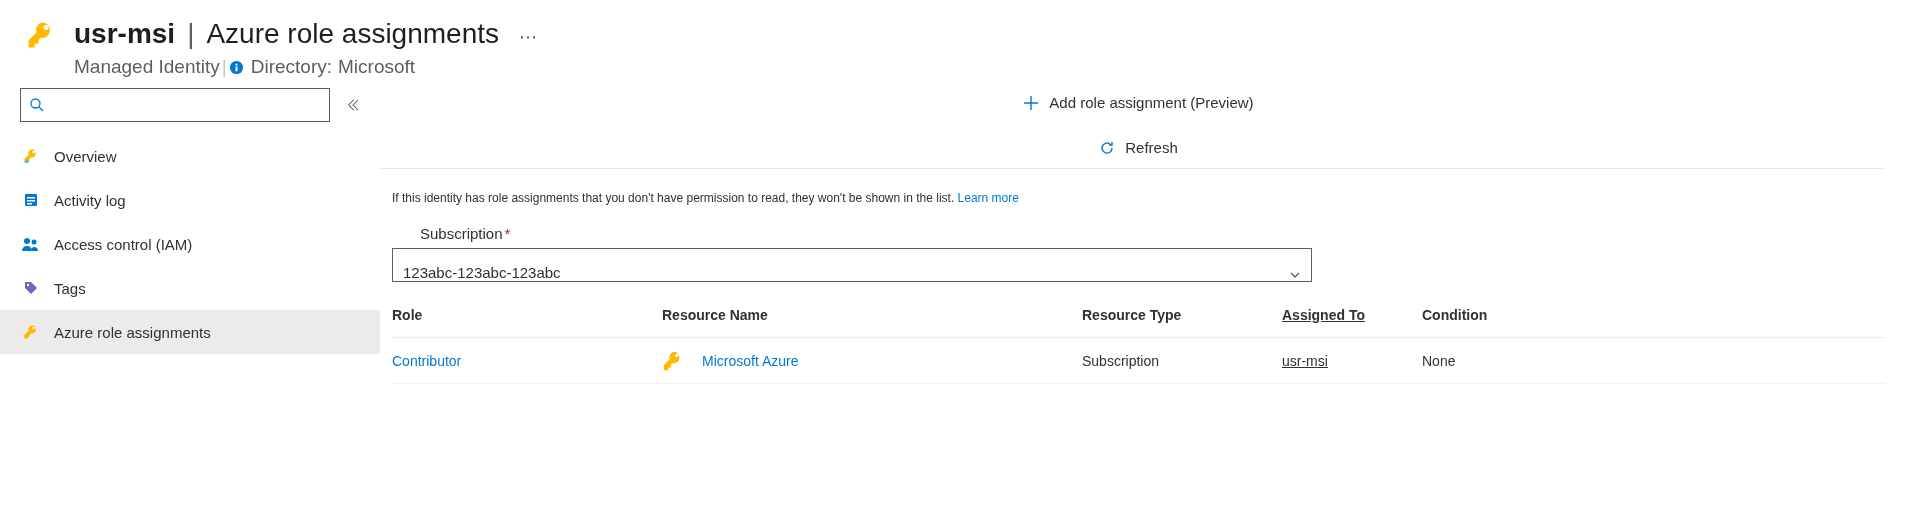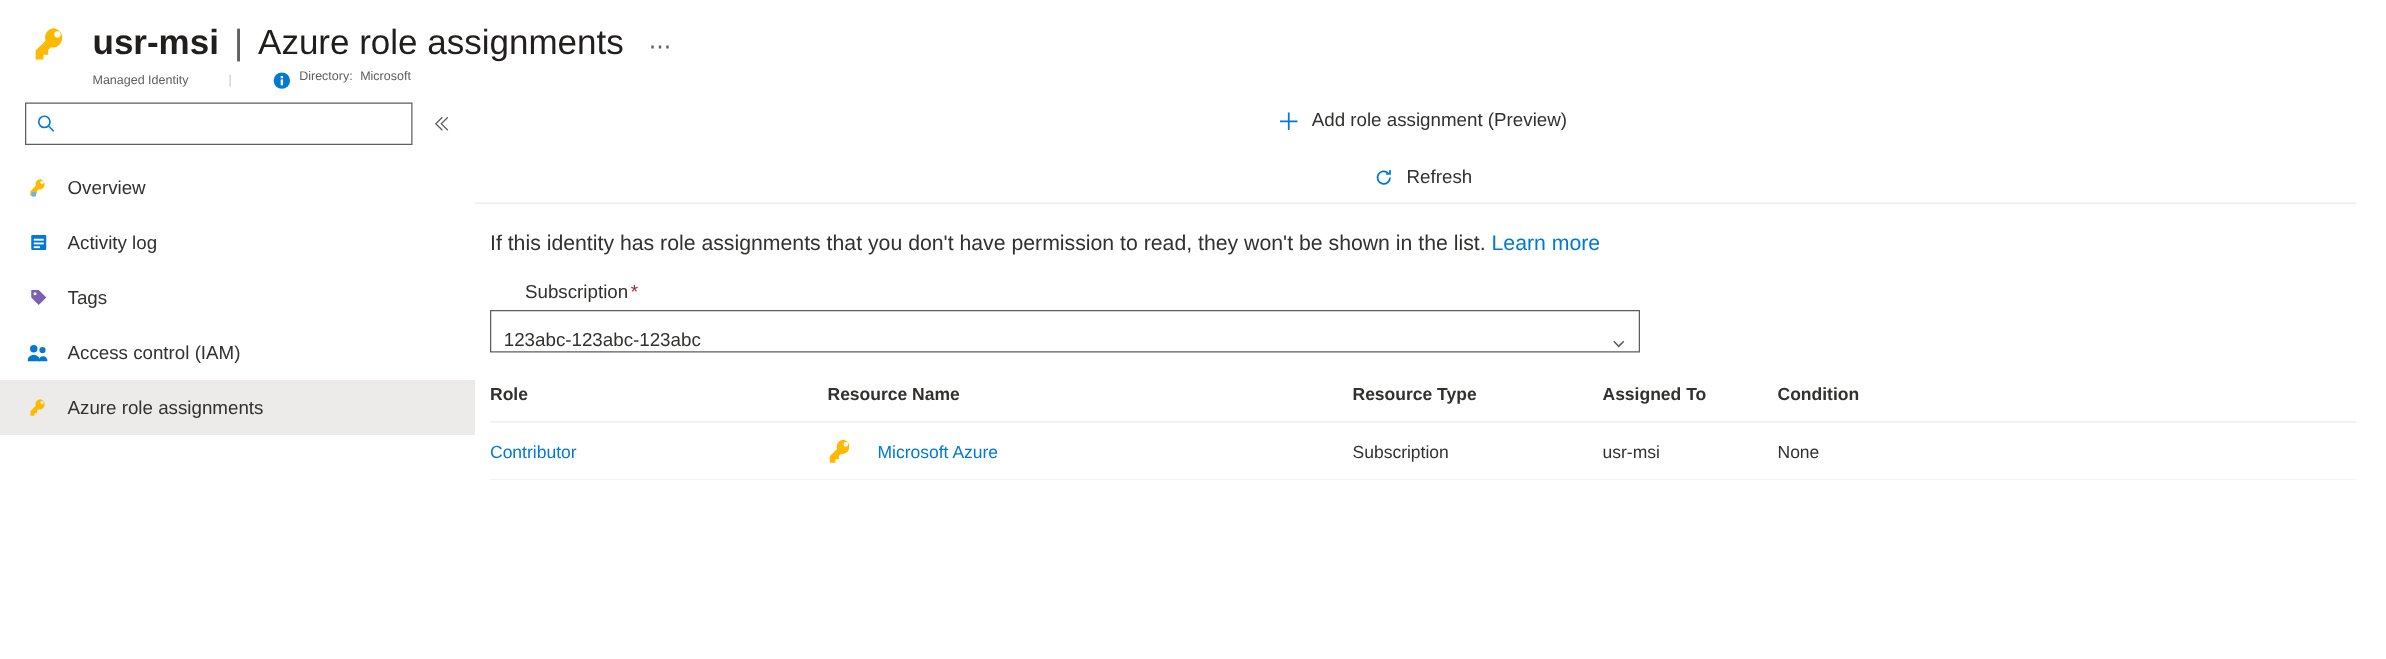--- a/index.html
+++ b/index.html
@@ -9,24 +9,24 @@
 
   
   .header { display: flex; align-items: flex-start; padding: 18px 0 10px 24px; }
   .header-icon { width: 34px; height: 34px; margin-right: 16px; display: flex; align-items: center; justify-content: center; }
   .header-text { display: flex; flex-direction: column; }
   .title-line { display: flex; align-items: baseline; gap: 8px; }
   .title-strong { font-size: 28px; font-weight: 700; color: #201f1e; }
   .title-sep { font-size: 28px; font-weight: 300; color: #605e5c; margin: 0 4px; }
   .title-page { font-size: 28px; font-weight: 400; color: #201f1e; }
   .ellipsis { font-size: 18px; color: #605e5c; margin-left: 12px; cursor: pointer; }
-  .subtitle { display: flex; align-items: center; gap: 32px; margin-top: 6px; color: #605e5c; font-size: 10px; }
+  .subtitle { display: flex; align-items: center; gap: 2px; margin-top: 6px; color: #605e5c; font-size: 19px; }
   .sub-sep { color: #c8c6c4; }
   .info-icon { width: 16px; height: 16px; display: inline-flex; align-items: center; justify-content: center; }
-  .directory { display: flex; align-items: flex-start; gap: 6px; }
+  .directory { display: flex; align-items: center; gap: 6px; }
 
   
   .content { display: flex; }
   .sidebar { width: 380px; flex-shrink: 0; }
   .main { flex: 1; padding-right: 24px; }
 
   
   .search-row { display: flex; align-items: center; gap: 6px; padding: 0 10px 8px 20px; }
   .search-box { flex: 1; display: flex; align-items: center; border: 1px solid #605e5c; height: 34px; padding: 0 8px; }
   .search-box input { border: none; outline: none; flex: 1; font-size: 15px; color: #605e5c; }
@@ -37,39 +37,39 @@
   .nav-item { display: flex; align-items: center; gap: 14px; height: 44px; padding: 0 0 0 22px; cursor: pointer; font-size: 15px; color: #323130; }
   .nav-item.selected { background: #edebe9; }
   .nav-icon { width: 18px; height: 18px; display: flex; align-items: center; justify-content: center; }
 
   
   .toolbar { display: flex; align-items: center; gap: 28px; padding: 6px 0 12px 12px; border-bottom: 1px solid #eaeaea; flex-direction: column; }
   .tool-btn { display: flex; align-items: center; gap: 10px; color: #323130; cursor: pointer; font-size: 15px; }
   .tool-btn .icn { color: #0078d4; }
 
   
-  .notice { padding: 22px 0 0 12px; font-size: 17px; color: #323130; }
+  .notice { padding: 22px 0 0 12px; font-size: 12px; color: #323130; }
   .notice a { color: #0078d4; text-decoration: none; cursor: pointer; }
 
   
   .field-wrap { padding: 20px 0 0 12px; }
   .field-label { font-size: 15px; color: #323130; margin-bottom: 6px; margin-left: 28px; }
   .req { color: #a4262c; margin-left: 2px; }
   .select-box { width: 920px; height: 34px; border: 1px solid #605e5c; display: flex; align-items: flex-end; justify-content: space-between; padding: 0 10px; cursor: pointer; font-size: 15px; }
   .chev { color: #605e5c; }
 
   
   .tbl { width: 100%; padding-left: 12px; margin-top: 10px; }
   .thead, .trow { display: flex; align-items: center; height: 46px; }
   .thead { font-weight: 600; border-bottom: 1px solid #eaeaea; }
   .trow { border-bottom: 1px solid #f3f2f1; }
   .col-role { width: 270px; }
   .col-resname { width: 420px; display: flex; align-items: center; gap: 18px; }
   .col-restype { width: 200px; }
-  .col-assigned { width: 140px; }
+  .col-assigned { width: 140px; text-decoration: underline; }
   .col-cond { width: 120px; }
   .link { color: #0078d4; cursor: pointer; }
 
   svg { display: block; }
 </style>
 </head>
 <body>
 
 <div class="page">
 
@@ -139,37 +139,37 @@
                 <rect x="2" y="2" width="12" height="12" rx="1" fill="#0078d4"></rect>
                 <rect x="4" y="5" width="8" height="1.5" fill="#fff"></rect>
                 <rect x="4" y="8" width="8" height="1.5" fill="#fff"></rect>
                 <rect x="4" y="11" width="5" height="1.5" fill="#fff"></rect>
               </svg>
           </span>
           <span>Activity log</span>
         </li>
         <li class="nav-item">
           <span class="nav-icon">
-            <svg width="16" height="16" viewBox="0 0 16 16">
-                <path d="M2 2h6l6 6-6 6-6-6z" fill="#7b61b5"></path>
-                <circle cx="5" cy="5" r="1.2" fill="#fff"></circle>
-              </svg>
-          </span>
-          <span>Tags</span>
-        </li>
-        <li class="nav-item">
-          <span class="nav-icon">
             <svg width="18" height="16" viewBox="0 0 18 16">
                 <circle cx="5" cy="5" r="3" fill="#0078d4"></circle>
                 <circle cx="12" cy="6" r="2.5" fill="#0078d4"></circle>
                 <path d="M0 15c0-3 2-5 5-5s5 2 5 5" fill="#0078d4"></path>
                 <path d="M9 15c0-2.5 1.5-4 3.5-4s3.5 1.5 3.5 4" fill="#0078d4"></path>
               </svg>
           </span>
           <span>Access control (IAM)</span>
+        </li>
+        <li class="nav-item">
+          <span class="nav-icon">
+            <svg width="16" height="16" viewBox="0 0 16 16">
+                <path d="M2 2h6l6 6-6 6-6-6z" fill="#7b61b5"></path>
+                <circle cx="5" cy="5" r="1.2" fill="#fff"></circle>
+              </svg>
+          </span>
+          <span>Tags</span>
         </li>
         <li class="nav-item selected">
           <span class="nav-icon">
             <svg width="16" height="16" viewBox="0 0 24 24">
                 <path fill="#ffb900" d="M14 2a6 6 0 0 0-5.65 8L2 16.35V22h5v-3h3v-3l1.65-1.65A6 6 0 1 0 14 2zm2 6a2 2 0 1 1 2-2 2 2 0 0 1-2 2z"></path>
               </svg>
           </span>
           <span>Azure role assignments</span>
         </li>
       </ul>

